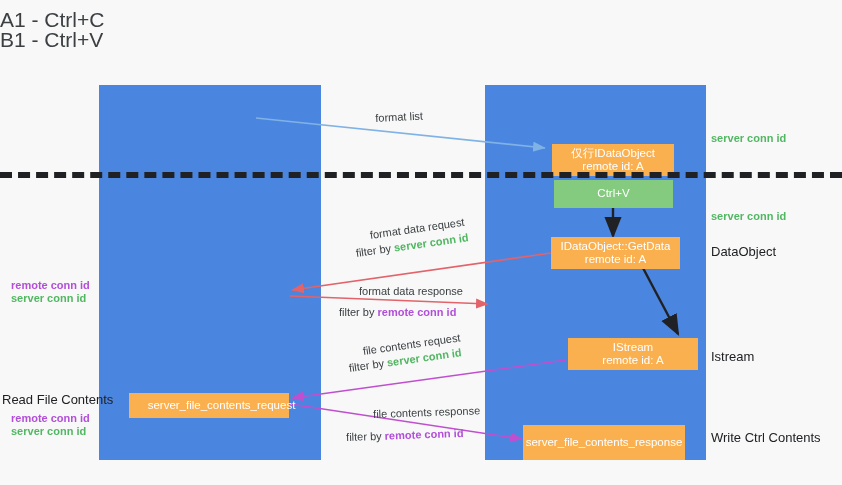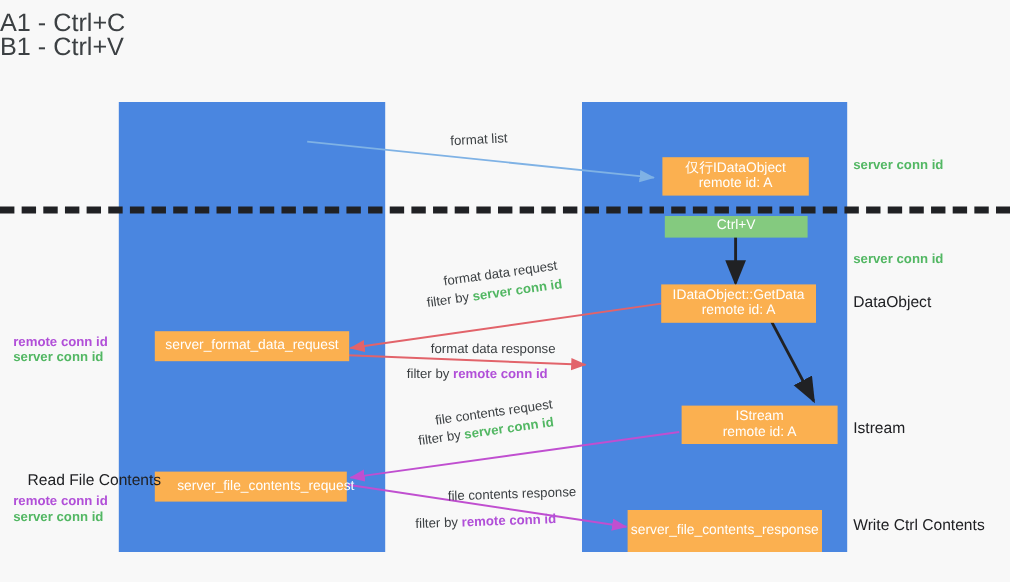--- a/index.html
+++ b/index.html
@@ -128,29 +128,28 @@
     <line x1="290" y1="296" x2="488" y2="304" stroke="#e2636a" stroke-width="1.6" marker-end="url(#ah-red)"></line>
 
     <line x1="643" y1="268" x2="678" y2="334" stroke="#202124" stroke-width="2.4" marker-end="url(#ah-black)"></line>
 
     <line x1="566" y1="360" x2="292" y2="398" stroke="#c04fd0" stroke-width="1.6" marker-end="url(#ah-mag)"></line>
 
     <line x1="290" y1="404" x2="522" y2="439" stroke="#c04fd0" stroke-width="1.6" marker-end="url(#ah-mag)"></line>
   </svg>
 
 
-  <div class="box orange" style="left:552px; top:131px; width:122px; height:32px;">仅行IDataObject
+  <div class="box orange" style="left:552px; top:144px; width:122px; height:32px;">仅行IDataObject
 remote id: A</div>
 
-  <div class="box green" style="left:554px; top:180px; width:119px; height:18px;">Ctrl+V</div>
+  <div class="box green" style="left:554px; top:180px; width:119px; height:28px;">Ctrl+V</div>
 
   <div class="box orange" style="left:551px; top:237px; width:129px; height:32px;">IDataObject::GetData
 remote id: A</div>
 
-  <div class="box orange" style="left:129px; top:276px; width:162px; height:25px;">server_format_data_request</div>
 
 
   <div class="box orange" style="left:568px; top:338px; width:130px; height:32px;">IStream
 remote id: A</div>
 
   <div class="box orange" style="left:129px; top:393px; width:160px; height:25px;padding-left:25px;">server_file_contents_request</div>
 
   <div class="box orange" style="left:523px; top:425px; width:162px; height:35px;">server_file_contents_response</div>
 
   <div class="divider" style="top:172px;"></div>
@@ -171,17 +170,17 @@
 
   <div class="note green-t" style="left:711px; top:132px;">server conn id</div>
   <div class="note green-t" style="left:711px; top:210px;">server conn id</div>
   <div class="note right-t" style="left:711px; top:245px;">DataObject</div>
   <div class="note right-t" style="left:711px; top:350px;">Istream</div>
   <div class="note right-t" style="left:711px; top:431px;">Write Ctrl Contents</div>
 
   <div class="note purple-t" style="left:11px; top:279px;">remote conn id</div>
   <div class="note green-t" style="left:11px; top:292px;">server conn id</div>
 
-  <div class="note right-t" style="left:23px; top:393px;">Read File Contents</div>
+  <div class="note right-t" style="left:2px; top:393px;">Read File Contents</div>
   <div class="note purple-t" style="left:11px; top:412px;">remote conn id</div>
   <div class="note green-t" style="left:11px; top:425px;">server conn id</div>
 
 </div>
 
 </body></html>

